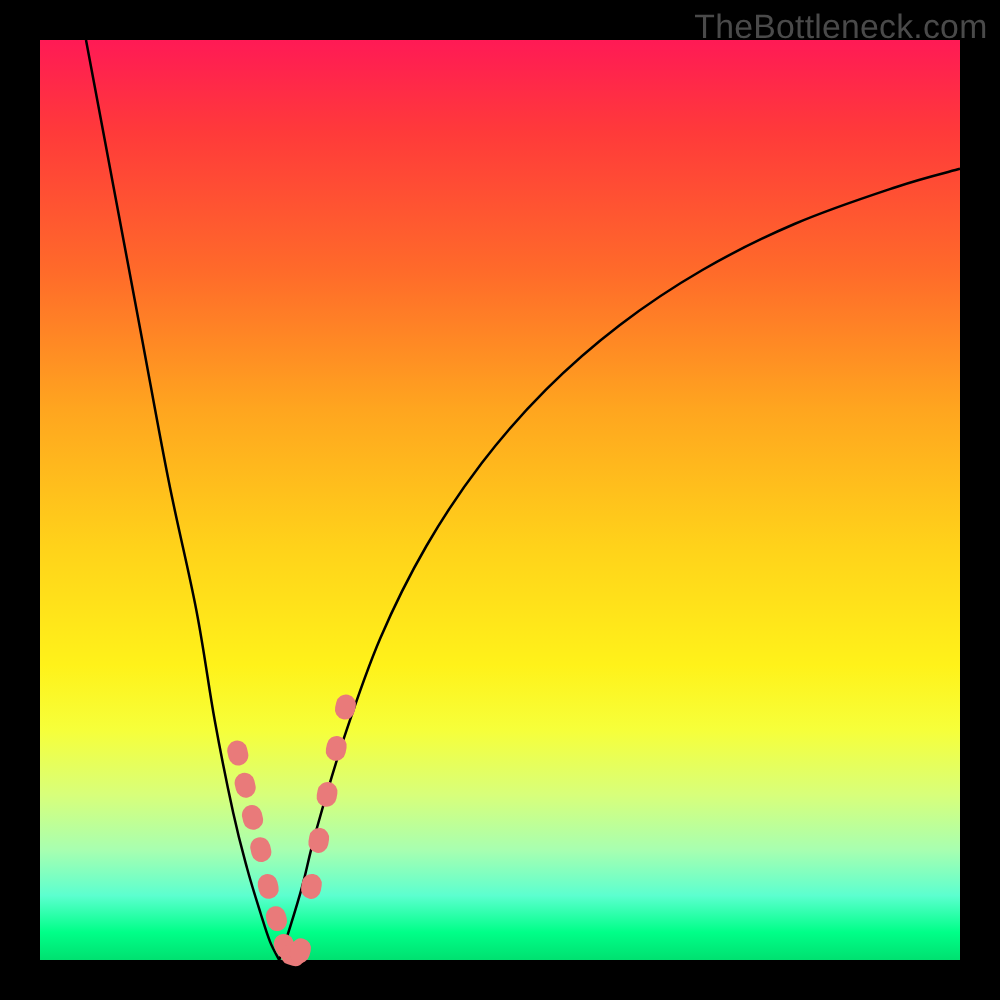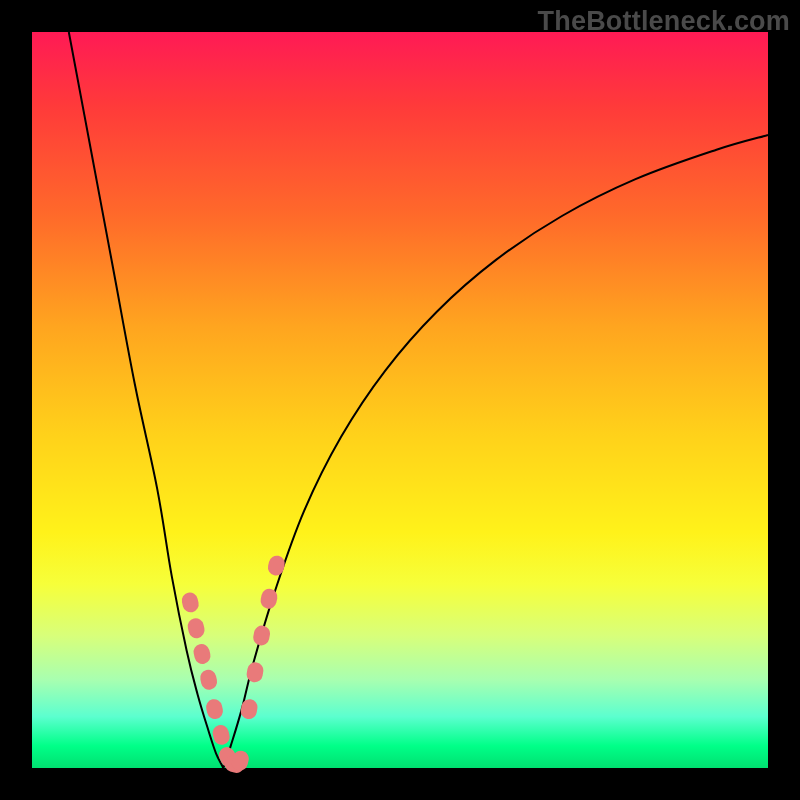--- a/index.html
+++ b/index.html
@@ -39,21 +39,21 @@
       #00ff88 97%,
       #00e070 100%
     );
   }
   .watermark {
     position: absolute;
     top: 6px;
     right: 10px;
     color: #4a4a4a;
     font-size: 27px;
-    font-weight: 700;
+    font-weight: 400;
     letter-spacing: 0.2px;
     user-select: none;
   }
   svg.curves {
     position: absolute;
     top: 0;
     left: 0;
     width: 736px;
     height: 736px;
     overflow: visible;

